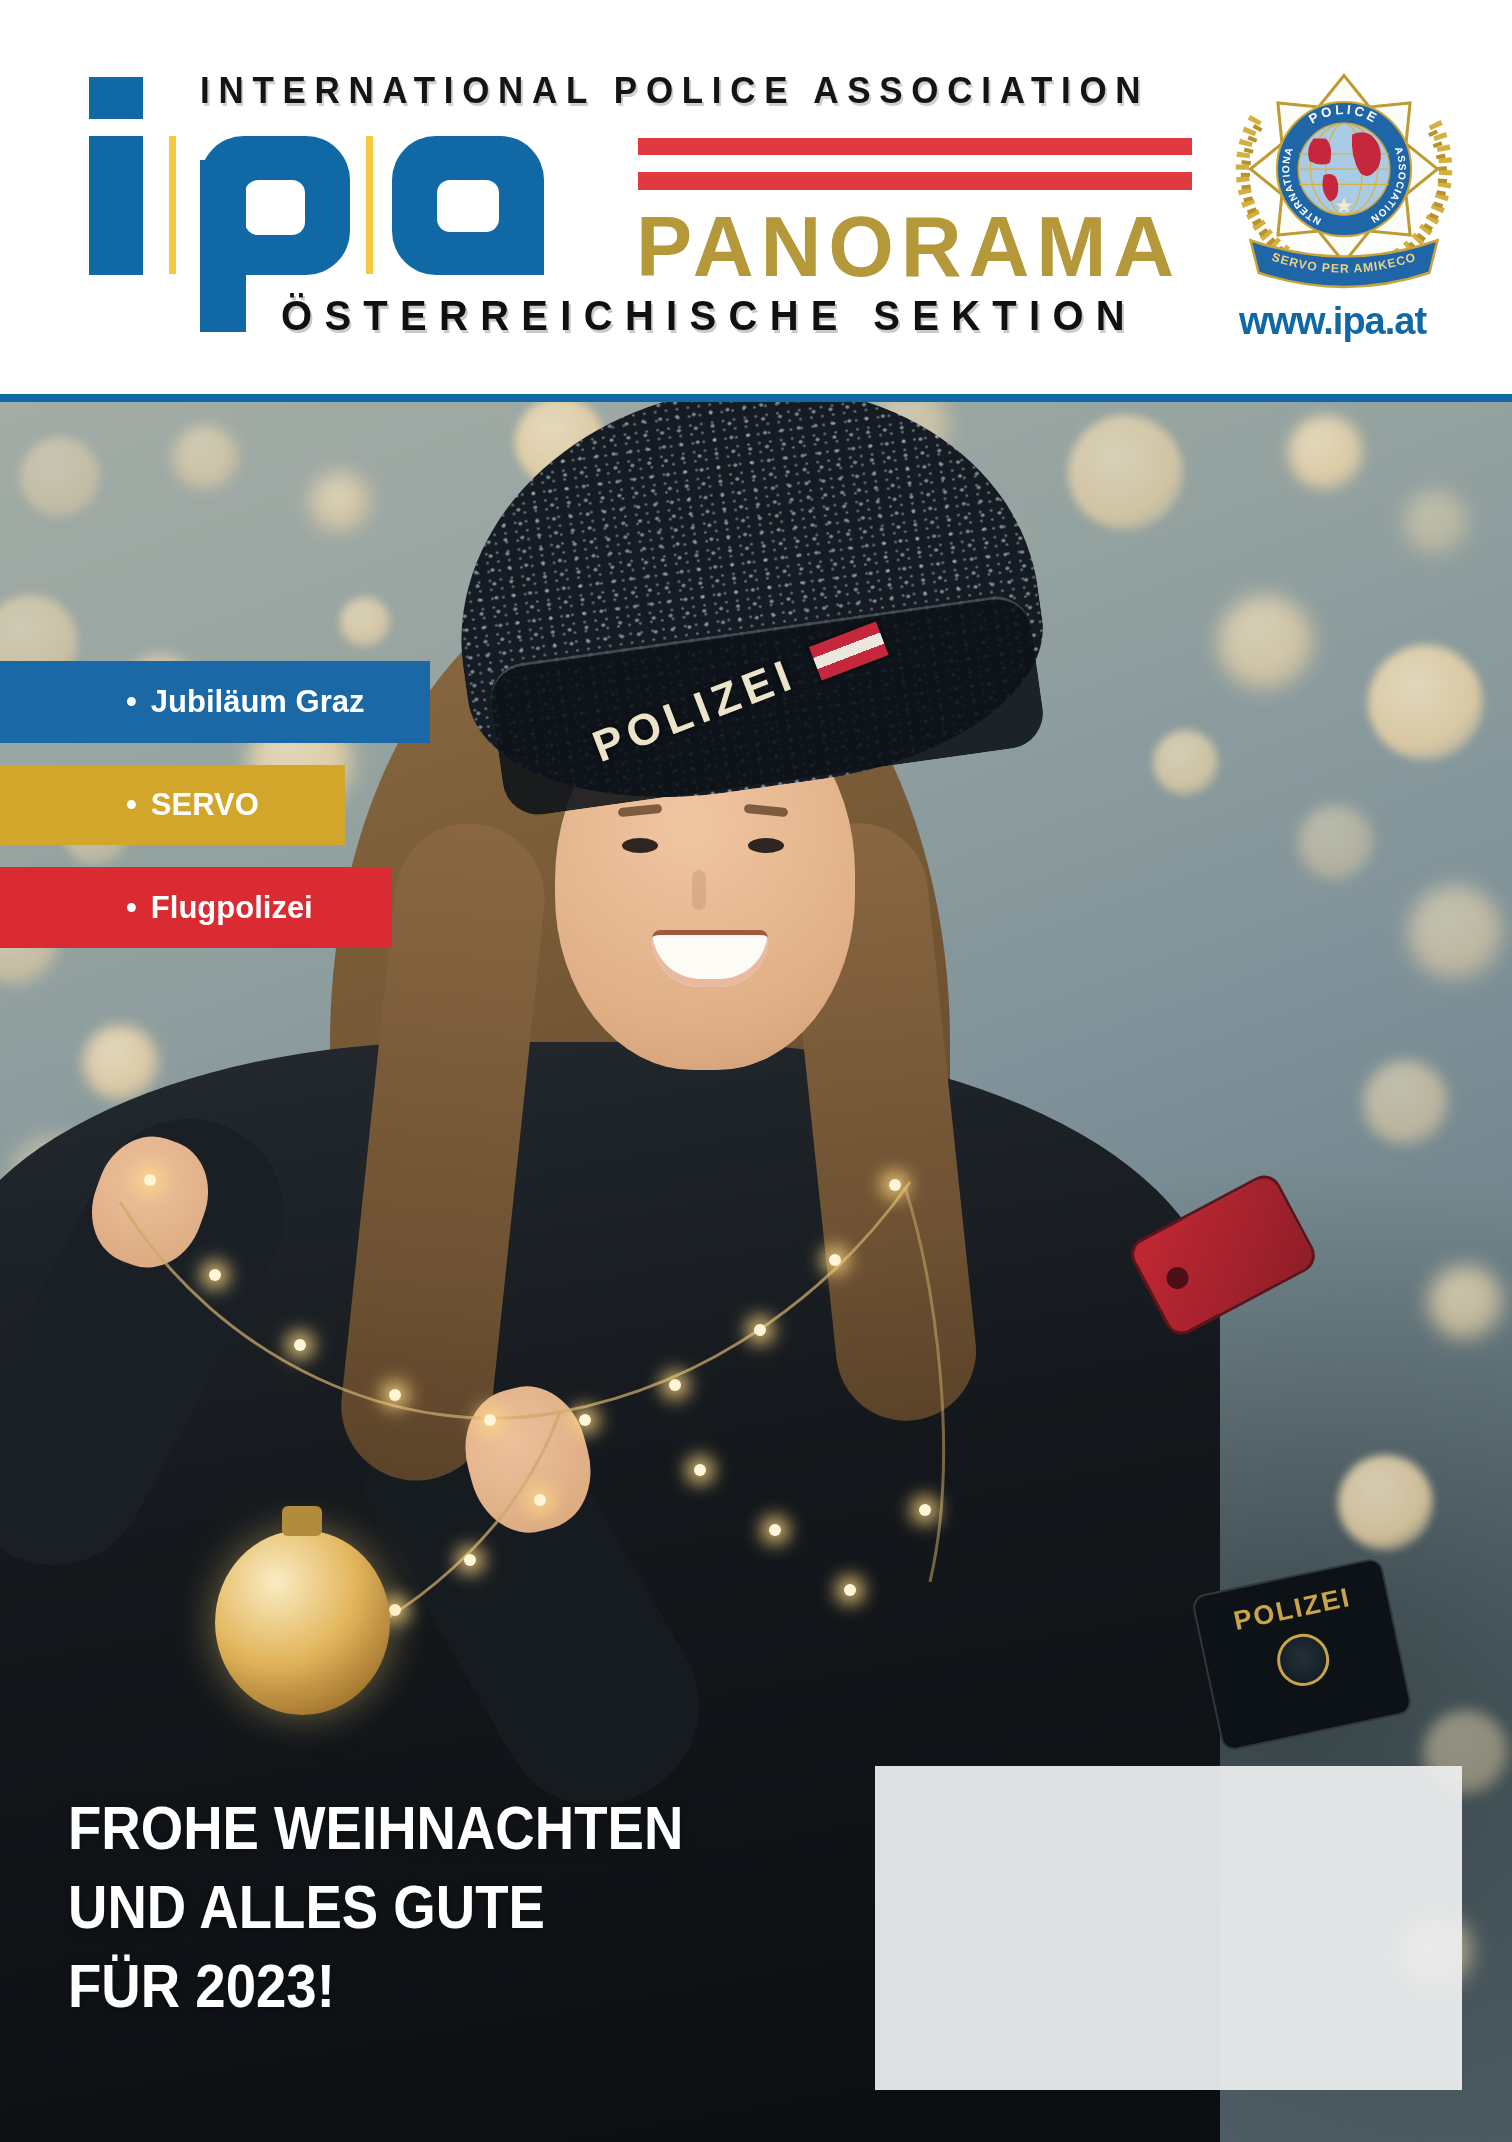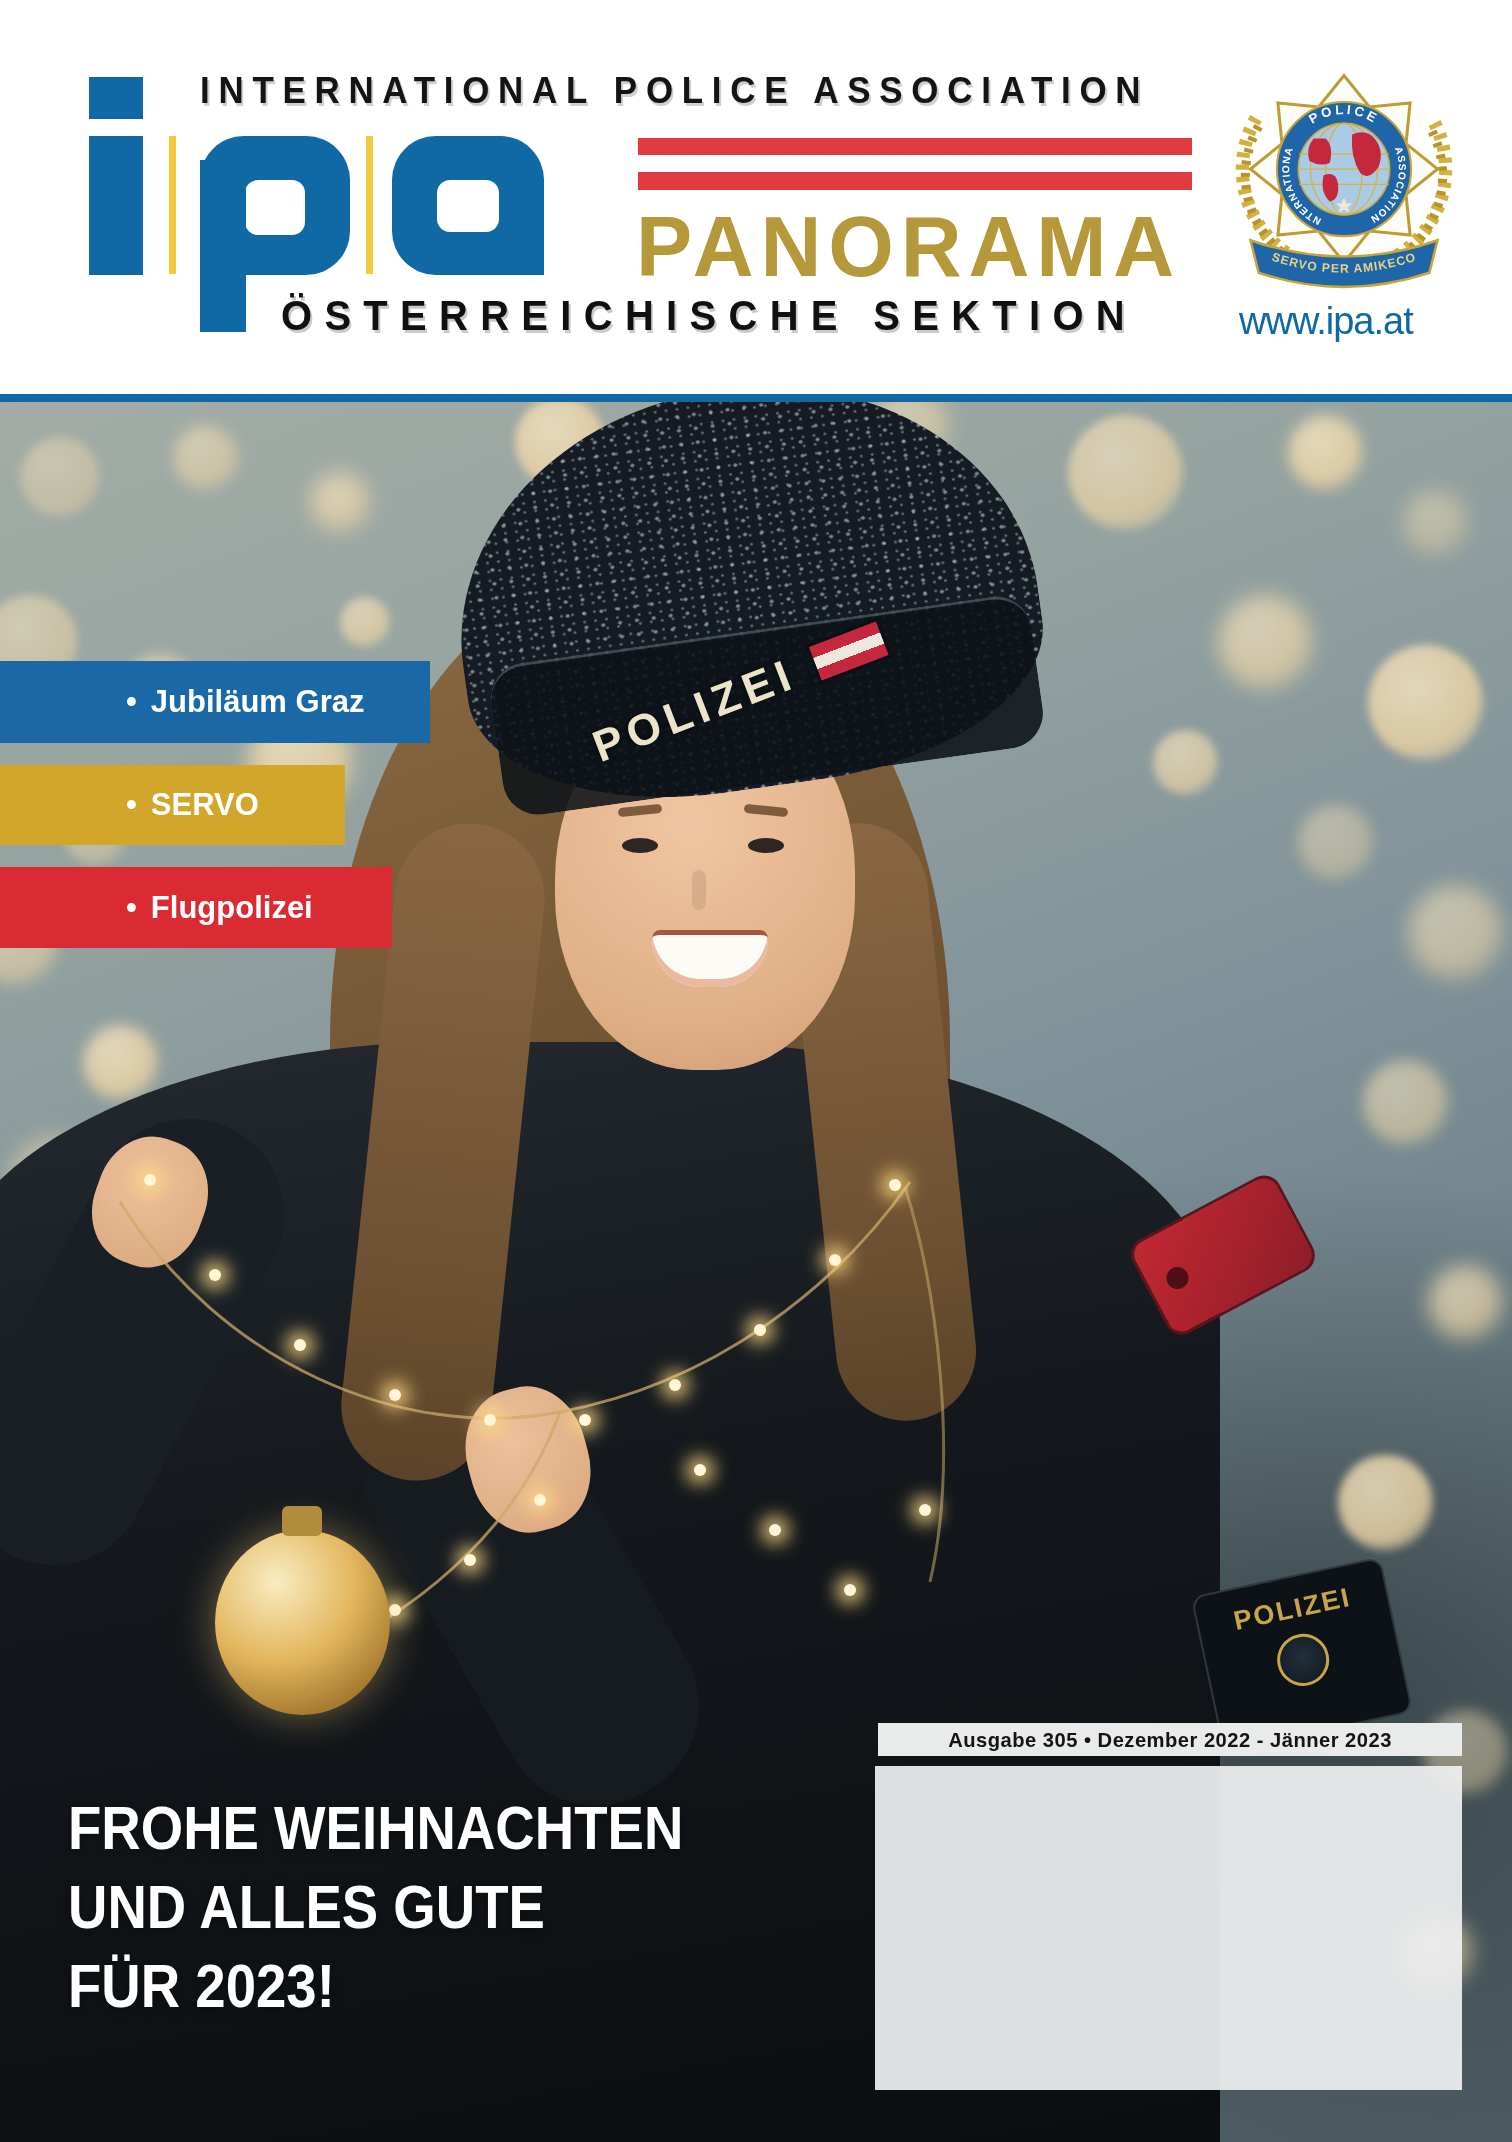--- a/index.html
+++ b/index.html
@@ -26,21 +26,21 @@
       letter-spacing:9px;white-space:nowrap;transform:scaleX(.97);transform-origin:left top;
       text-shadow:2px 3px 0 rgba(150,150,150,.45);}
   .stripe{left:638px;width:554px;background:#e03a40;}
   .stripe1{top:138px;height:17px;}
   .stripe2{top:172px;height:18px;}
   .panorama{left:636px;top:203px;font-size:86px;line-height:86px;font-weight:bold;
       color:#b5983a;letter-spacing:7px;white-space:nowrap;transform:scaleX(.98);transform-origin:left top;}
   .section-title{left:281px;top:292px;font-size:42px;font-weight:bold;color:#101010;
       letter-spacing:13px;white-space:nowrap;transform:scaleX(.95);transform-origin:left top;
       text-shadow:2px 3px 0 rgba(150,150,150,.5);}
-  .website{left:1239px;top:300px;font-size:38px;font-weight:normal;color:#1068a5;
+  .website{left:1239px;top:300px;font-size:38px;font-weight:bold;color:#1068a5;
       letter-spacing:-1px;white-space:nowrap;text-decoration:none;}
   .badge{left:1222px;top:42px;width:244px;height:250px;}
 
   .divider{left:0;top:394px;width:1512px;height:8px;background:#1068a5;}
 
   
   .photo{position:absolute;left:0;top:402px;width:1512px;height:1740px;overflow:hidden;
      background:
        radial-gradient(1200px 900px at 85% 75%, rgba(20,28,30,.55), rgba(20,28,30,0) 60%),
        linear-gradient(160deg,#a3aca6 0%,#95a3a0 22%,#81939a 45%,#6b7f86 68%,#4f5f66 100%);}
@@ -304,18 +304,15 @@
       <span>Flugpolizei</span>
     </div>
   </div>
 
   <div class="abs headline">
     <div>FROHE WEIHNACHTEN</div>
     <div>UND ALLES GUTE</div>
     <div>FÜR 2023!</div>
   </div>
 
-  <div class="abs issuestrip">
-    <span>Ausgabe 305 • Dezember 2022 - Jänner 2023</span>
-  </div>
   <div class="abs addressbox"></div>
 
 </div>
 
 </body></html>

